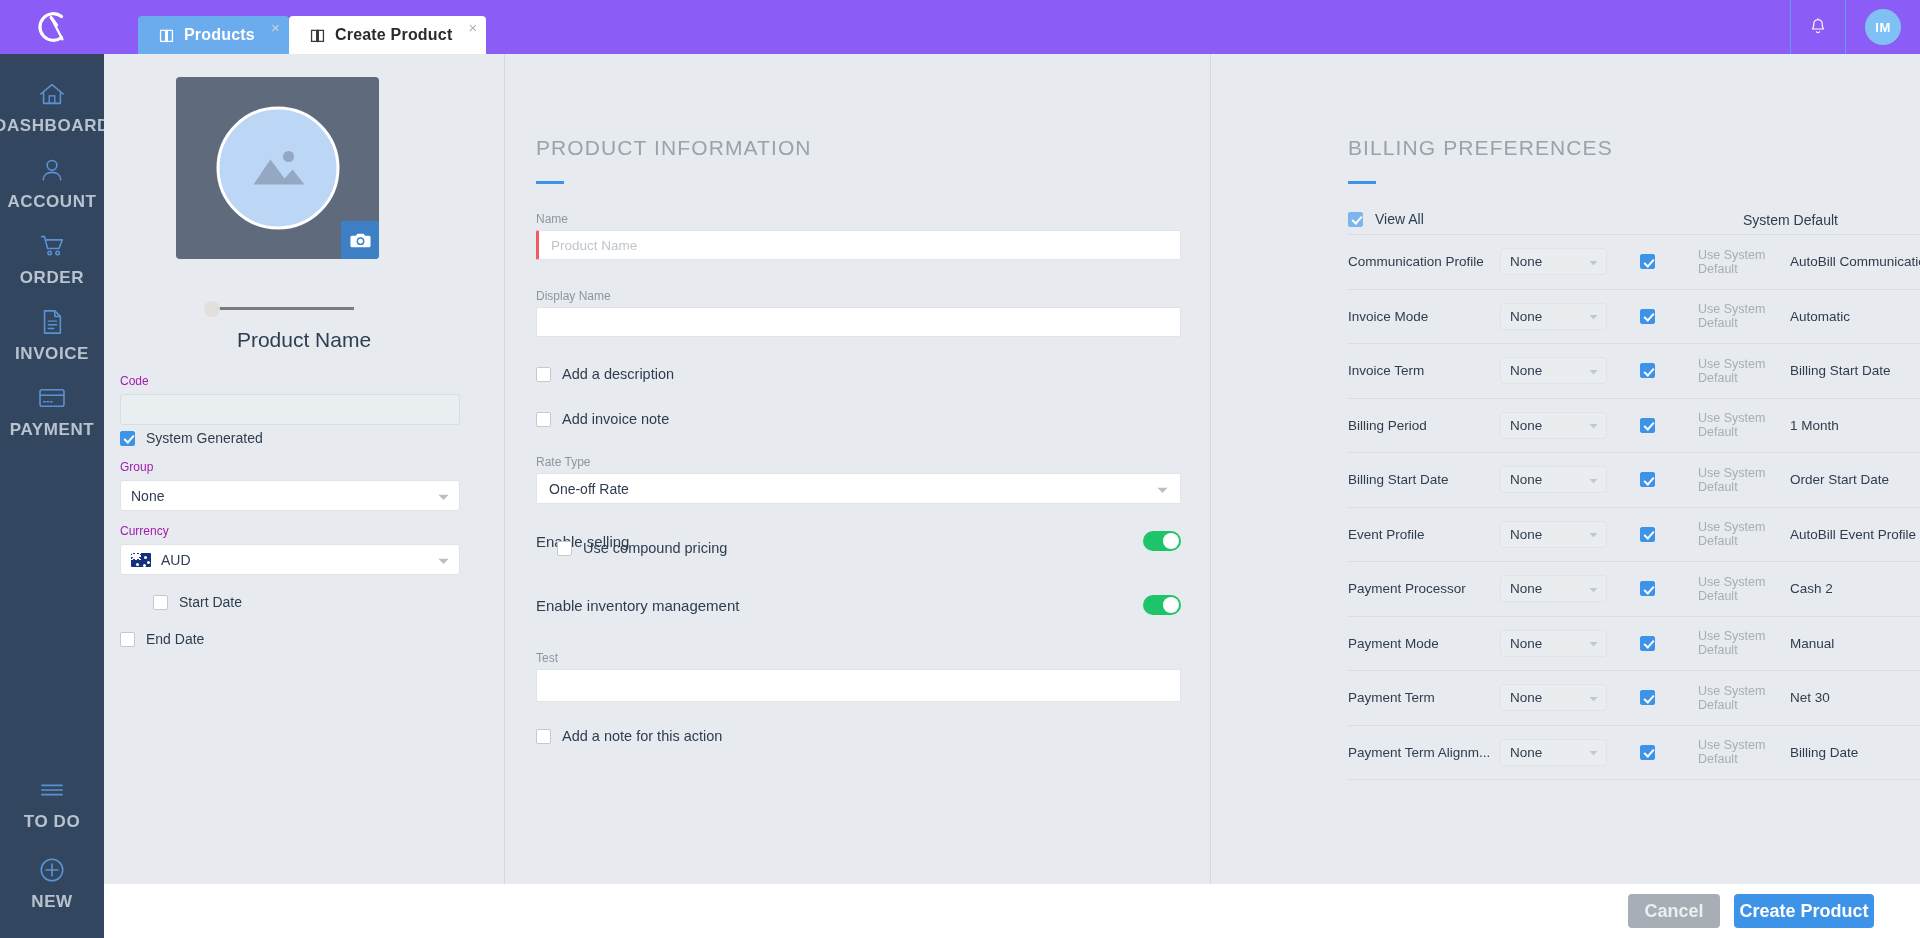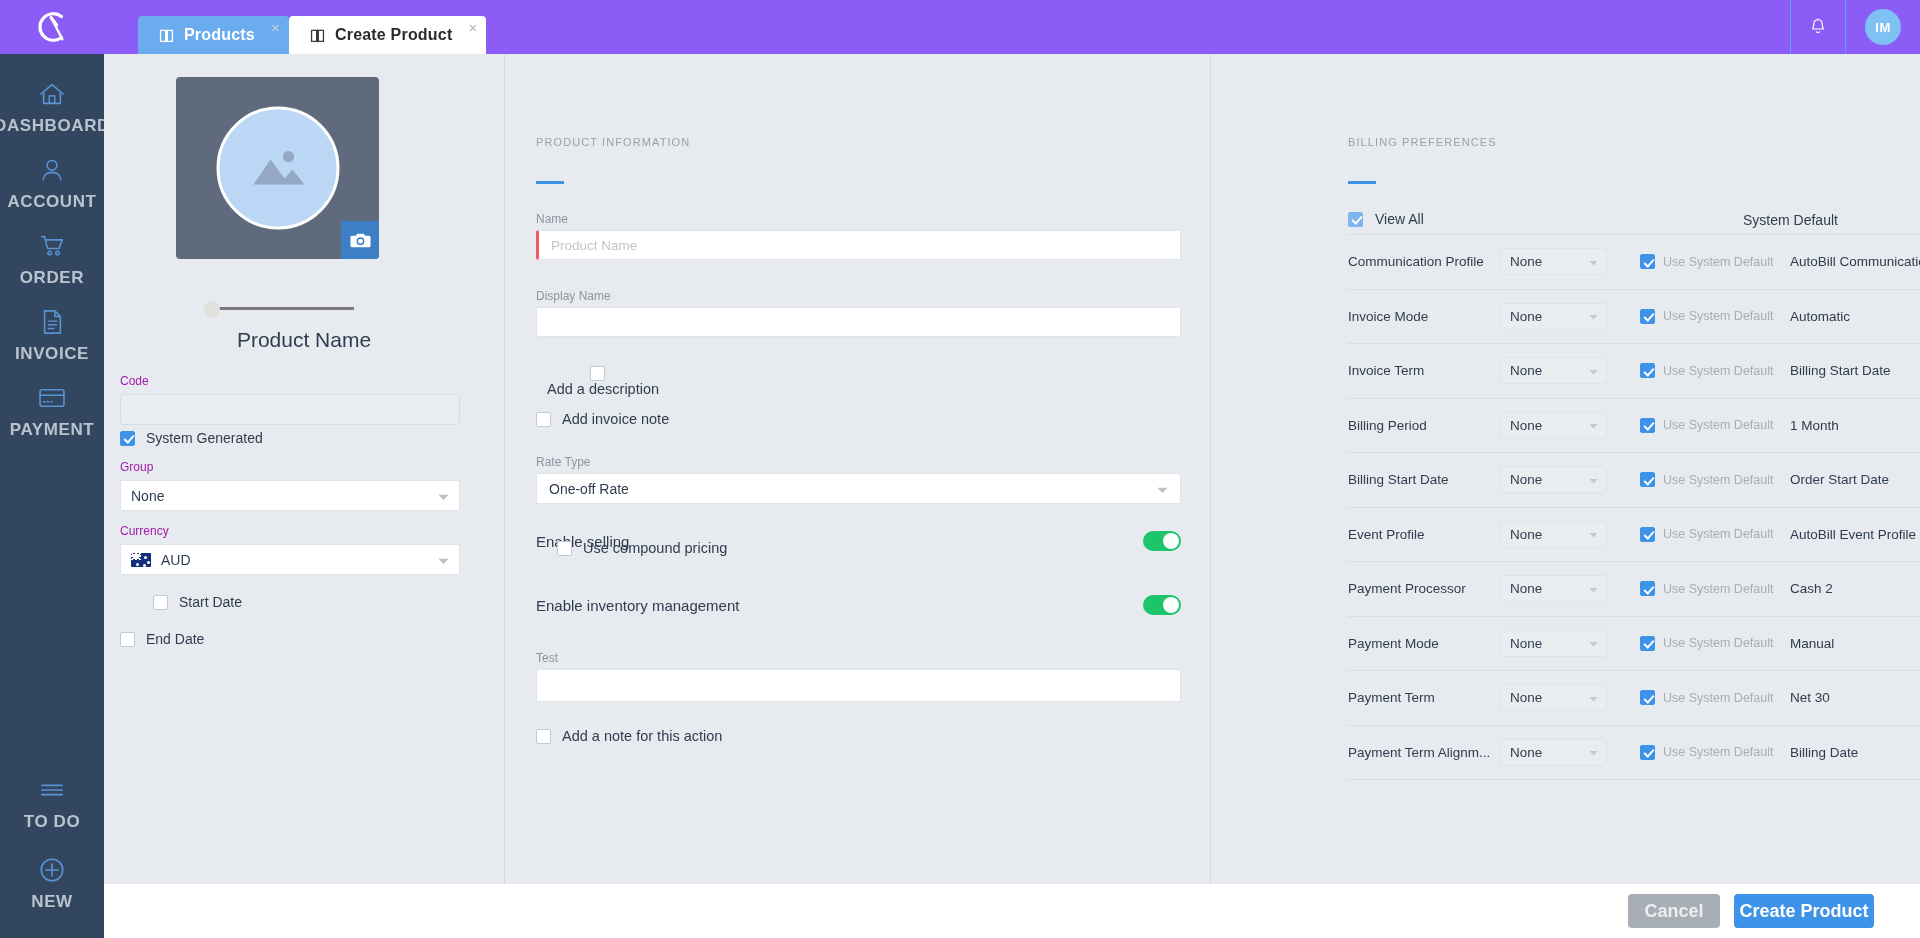--- a/index.html
+++ b/index.html
@@ -138,21 +138,21 @@
   .cbox.checked:after {
     content: ""; position: absolute; left: 4.5px; top: 1.5px;
     width: 4px; height: 8px; border: solid #fff; border-width: 0 2px 2px 0;
     transform: rotate(42deg);
   }
   .cbox.light.checked { background: #7db6ee; border-color: #7db6ee; }
   .cb-lbl { margin-left: 11px; font-size: 14px; color: #2f3d50; }
 
   
   .sec-title {
-    position: absolute; font-size: 11px; letter-spacing: 1.1px; color: #9aa2ab; font-weight: normal;
+    position: absolute; font-size: 21px; letter-spacing: 1.1px; color: #9aa2ab; font-weight: normal;
   }
   .sec-rule { position: absolute; width: 28px; height: 3px; background: #3d93e8; }
 
   .m-lbl { position: absolute; font-size: 12px; color: #8d96a0; }
   .m-inp {
     position: absolute; width: 645px; height: 30px; background: #ffffff;
     border: 1px solid #e0e4e8; border-radius: 2px; font-size: 13.5px;
     display: flex; align-items: center; padding: 0 12px; color: #2f3d50;
   }
   .m-inp.required { border-left: 3px solid #ef5b63; }
@@ -187,21 +187,21 @@
     display: flex; align-items: center; height: 54.5px;
     border-top: 1px solid #dadee3;
   }
   .bp-row .bp-name { width: 152px; font-size: 13.5px; color: #2f3d50; white-space: nowrap; overflow: hidden; }
   .bp-row .bp-sel {
     width: 107px; height: 27px; border: 1px solid #dfe3e7; border-radius: 3px;
     background: #e9edef; font-size: 13.5px; color: #2f3d50;
     display: flex; align-items: center; padding: 0 9px; position: relative; cursor: pointer; flex: none;
   }
   .bp-row .bp-sel .caret { position: absolute; right: 8px; top: 50%; transform: translateY(-50%); }
-  .bp-usd { display: flex; align-items: center; margin-left: 33px; cursor: pointer; flex: none; width: 150px; }
+  .bp-usd { display: flex; align-items: center; margin-left: 33px; cursor: pointer; flex: none; width: 150px; gap: 35px; }
   .bp-usd .cb-lbl { margin-left: 8px; font-size: 12.5px; color: #a7aeb5; }
   .bp-row .bp-val { font-size: 13.5px; color: #2f3d50; white-space: nowrap; }
 
   
   .footer {
     position: absolute; left: 104px; top: 884px; width: 1816px; height: 54px;
     background: #ffffff; display: flex; align-items: center; justify-content: flex-end;
     padding-right: 46px;
   }
   .btn {
@@ -427,21 +427,21 @@
       <div class="sec-rule" style="left:31px; top:127px;"></div>
 
       <div class="m-lbl" style="left:31px; top:158px;">Name</div>
       <div class="m-inp required" style="left:31px; top:176px;">
         <span class="ph">Product Name</span>
       </div>
 
       <div class="m-lbl" style="left:31px; top:235px;">Display Name</div>
       <div class="m-inp" style="left:31px; top:253px;"></div>
 
-      <div class="m-cbrow" style="left:31px; top:312px;flex-direction:column;">
+      <div class="m-cbrow" style="left:31px; top:312px;">
         <span class="cbox"></span>
         <span class="cb-lbl">Add a description</span>
       </div>
 
       <div class="m-cbrow" style="left:31px; top:357px;">
         <span class="cbox"></span>
         <span class="cb-lbl">Add invoice note</span>
       </div>
 
       <div class="m-lbl" style="left:31px; top:401px;">Rate Type</div>

